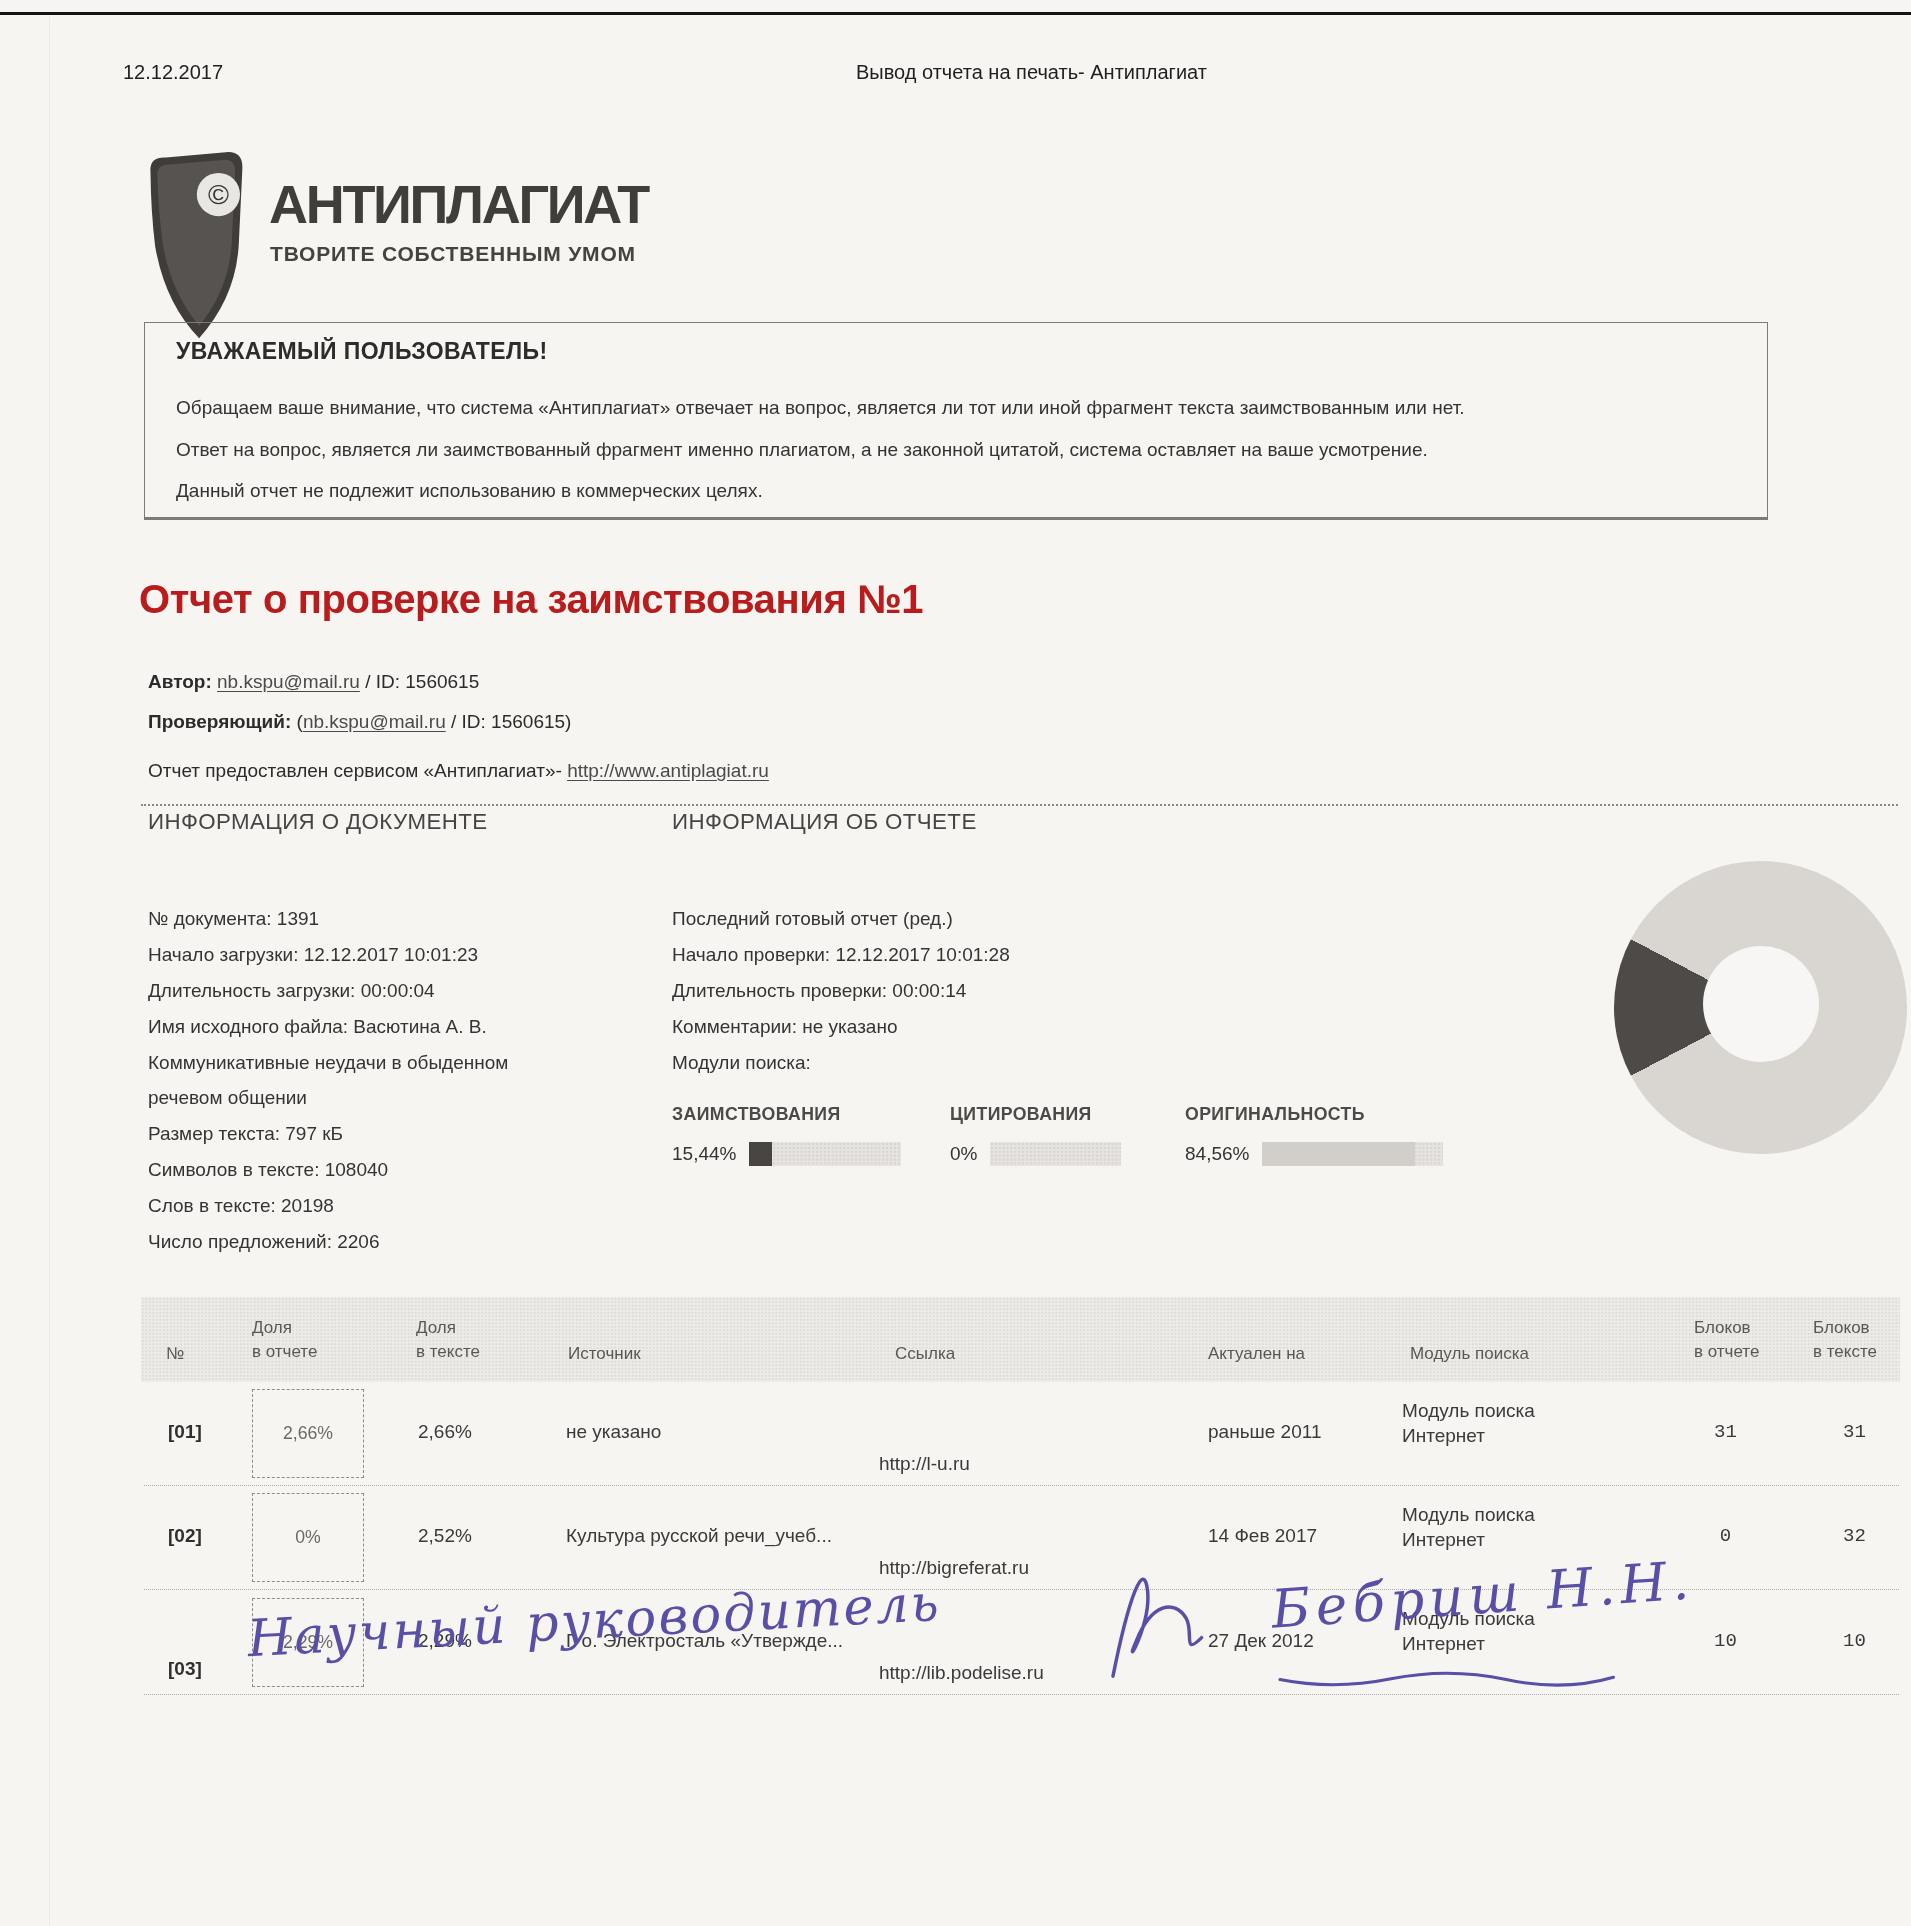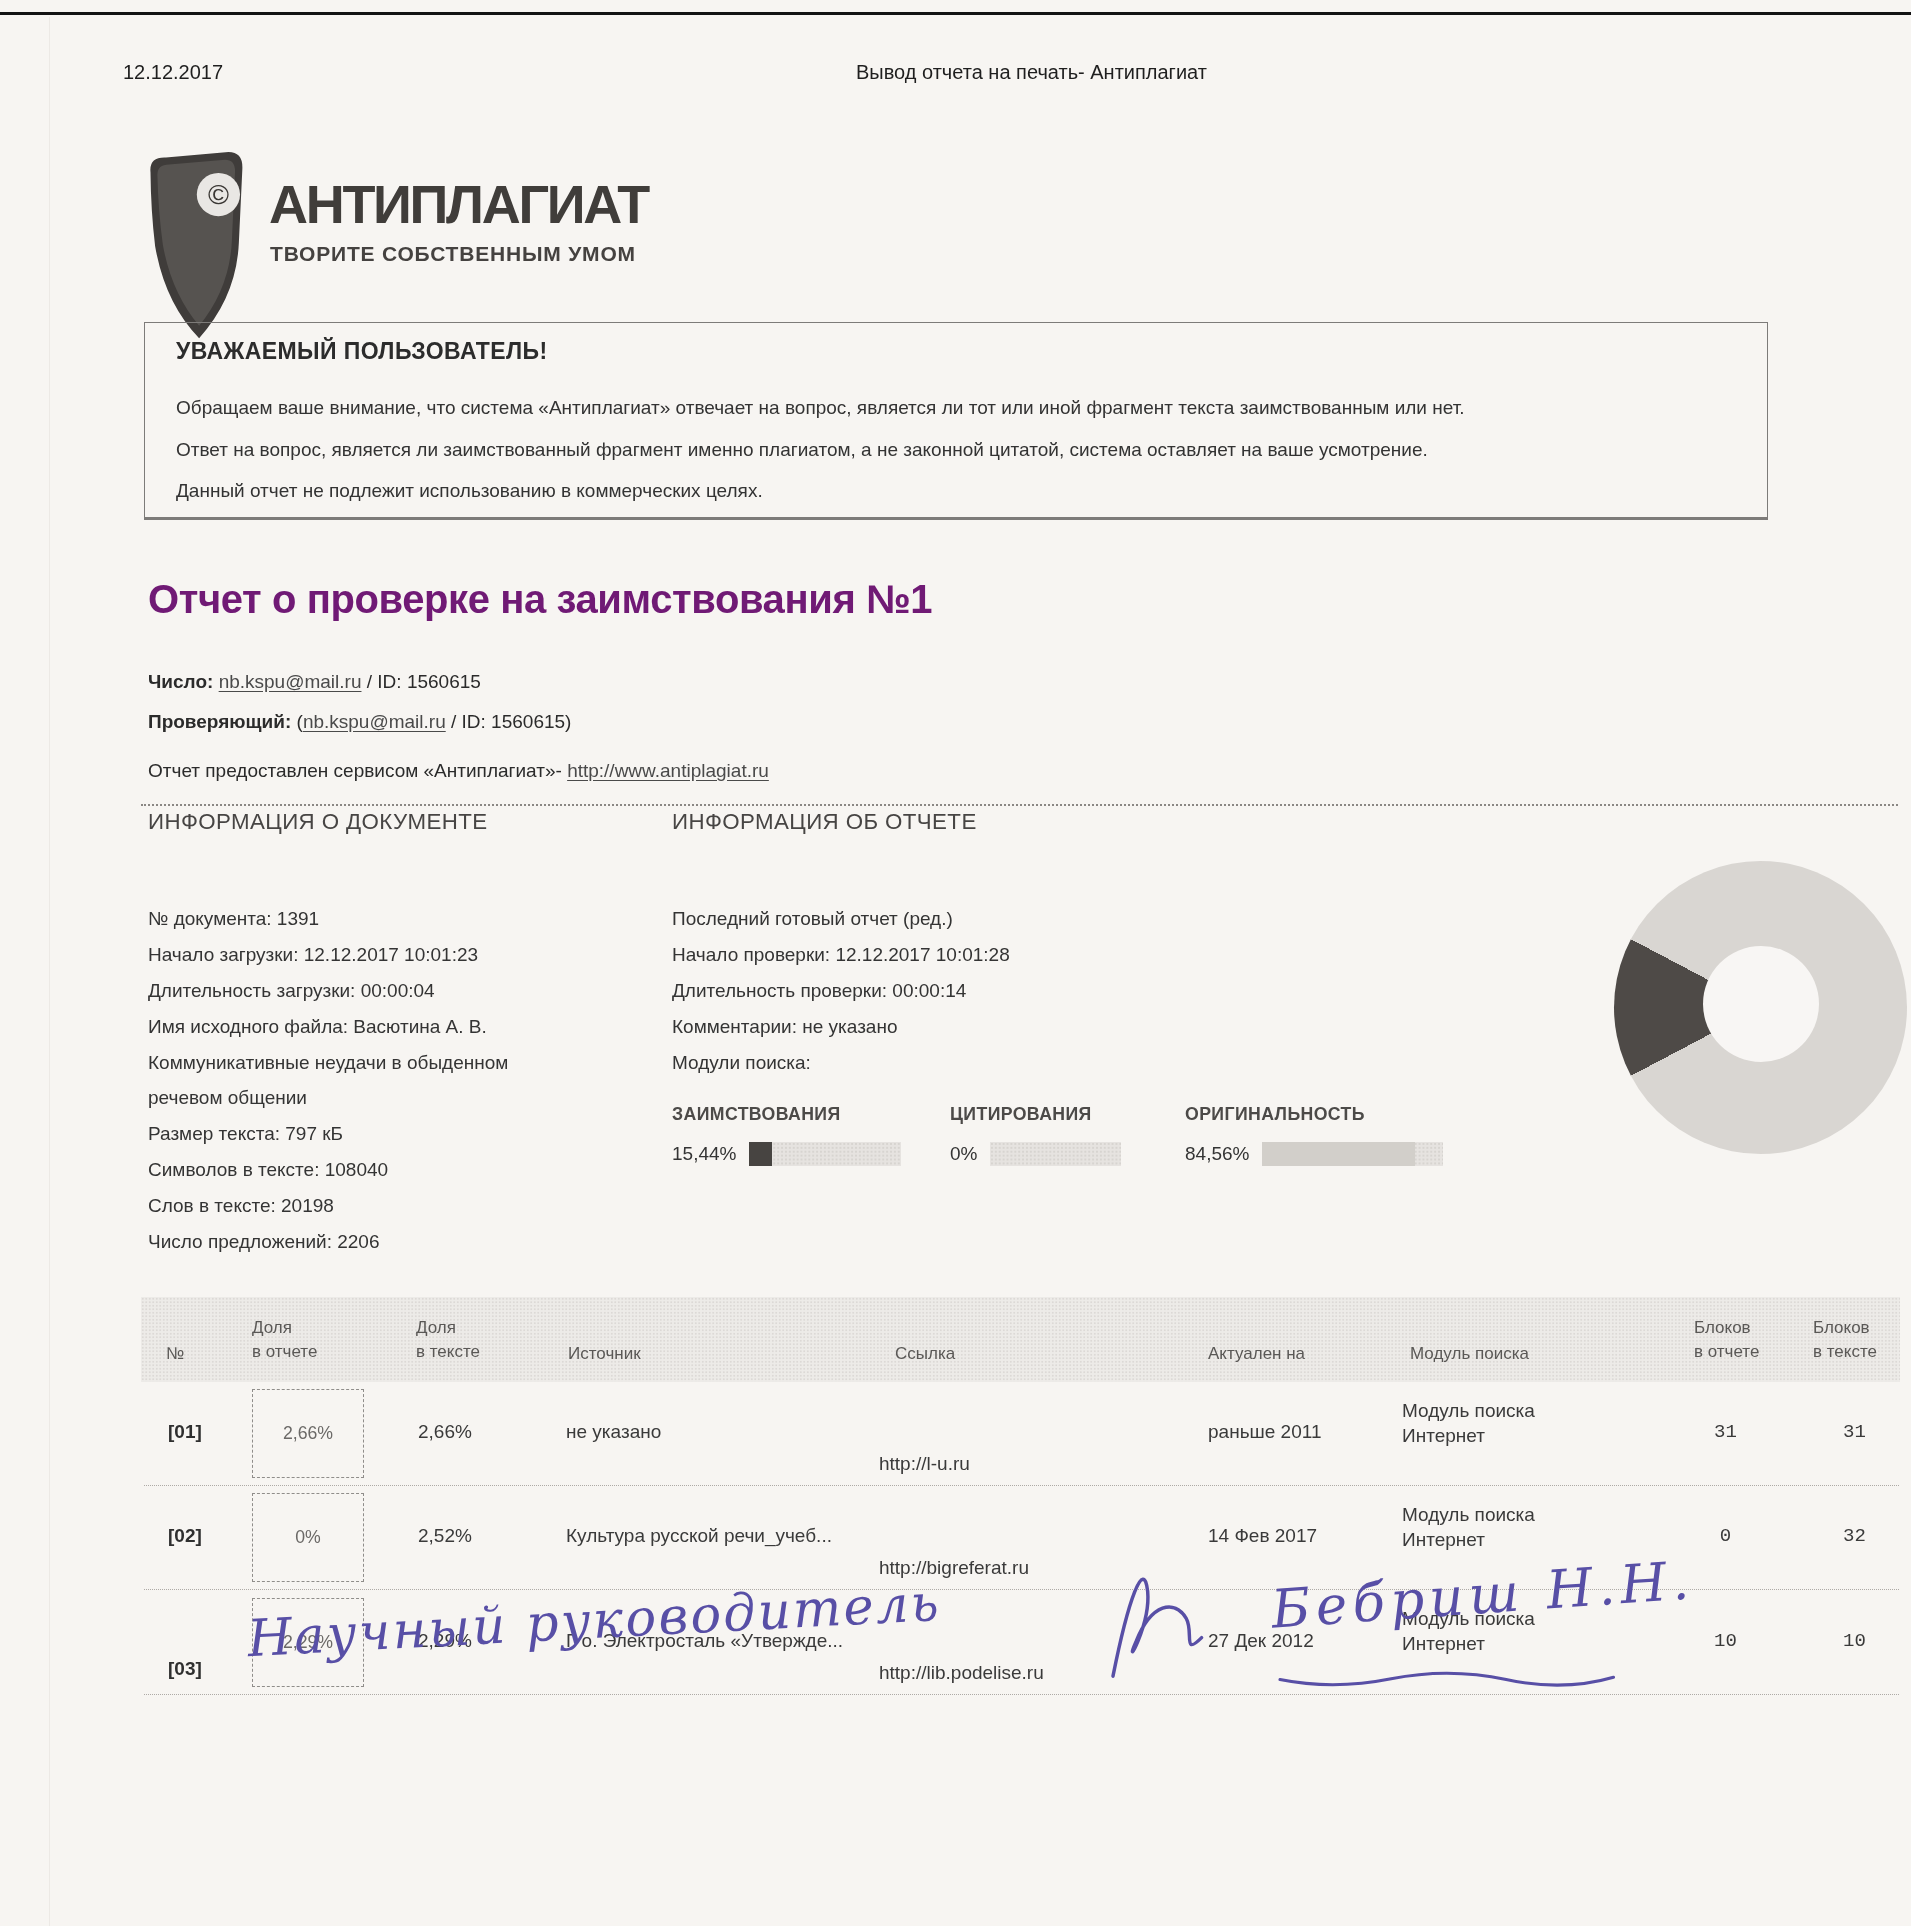--- a/index.html
+++ b/index.html
@@ -20,21 +20,21 @@
   .print-title{left:856px;top:61px;font-size:20px;color:#1f1f1f;}
   
   .logo-shield{left:142px;top:149px;width:110px;height:193px;}
   .logo-name{left:269px;top:173px;font-size:54px;font-weight:700;letter-spacing:-2.3px;color:#403d3a;}
   .logo-tagline{left:270px;top:242px;font-size:21px;font-weight:700;letter-spacing:0.8px;color:#454240;}
   
   .notice{left:144px;top:322px;width:1624px;height:198px;border:1.9px solid #7d7b79;border-bottom-width:3.5px;box-sizing:border-box;background:transparent;}
   .notice-heading{left:31px;top:14.6px;font-size:23px;font-weight:700;color:#2c2c2c;letter-spacing:0.4px;}
   .notice-line{left:31px;font-size:19px;color:#333;}
   
-  .report-title{left:148px;top:577px;font-size:40px;font-weight:700;color:#701a75;letter-spacing:-0.4px;}
+  .report-title{left:139px;top:577px;font-size:40px;font-weight:700;color:#b91c1c;letter-spacing:-0.4px;}
   .meta-line{left:148px;font-size:19px;color:#2b2b2b;}
   .meta-label{font-weight:700;}
   a, .link{color:#4a4a4a;text-decoration:underline;text-underline-offset:3.1px;}
   .link-light{color:#969290;text-decoration:none;margin-top:32px;}
   .dotted-sep{left:141px;width:1757px;height:0;border-top:2.3px dotted #6f6c69;opacity:.8;}
   
   .section-heading{top:809px;font-size:22.3px;font-weight:400;color:#474544;letter-spacing:0.4px;}
   .info-line{font-size:19px;color:#343434;}
   
   .stat-label{font-size:17.7px;font-weight:700;color:#4c4a48;letter-spacing:0.4px;}
@@ -81,21 +81,21 @@
 <div class="abs notice">
   <div class="abs notice-heading">УВАЖАЕМЫЙ ПОЛЬЗОВАТЕЛЬ!</div>
   <div class="abs notice-line" style="top:74px;">Обращаем ваше внимание, что система «Антиплагиат» отвечает на вопрос, является ли тот или иной фрагмент текста заимствованным или нет.</div>
   <div class="abs notice-line" style="top:116px;">Ответ на вопрос, является ли заимствованный фрагмент именно плагиатом, а не законной цитатой, система оставляет на ваше усмотрение.</div>
   <div class="abs notice-line" style="top:157px;">Данный отчет не подлежит использованию в коммерческих целях.</div>
 </div>
 
 <div class="abs report-title">Отчет о проверке на заимствования №1</div>
 
 <div class="abs meta-line" style="top:671px;">
-  <span class="meta-label">Число:</span>
+  <span class="meta-label">Автор:</span>
   <span> </span>
   <span class="link">nb.kspu@mail.ru</span><span> / ID: 1560615</span>
 </div>
 <div class="abs meta-line" style="top:711px;">
   <span class="meta-label">Проверяющий:</span>
   <span> </span>
   <span>(</span><span class="link">nb.kspu@mail.ru</span><span> / ID: 1560615)</span>
 </div>
 <div class="abs meta-line" style="top:760px;">
   <span>Отчет предоставлен сервисом «Антиплагиат»- </span><span class="link">http://www.antiplagiat.ru</span>

